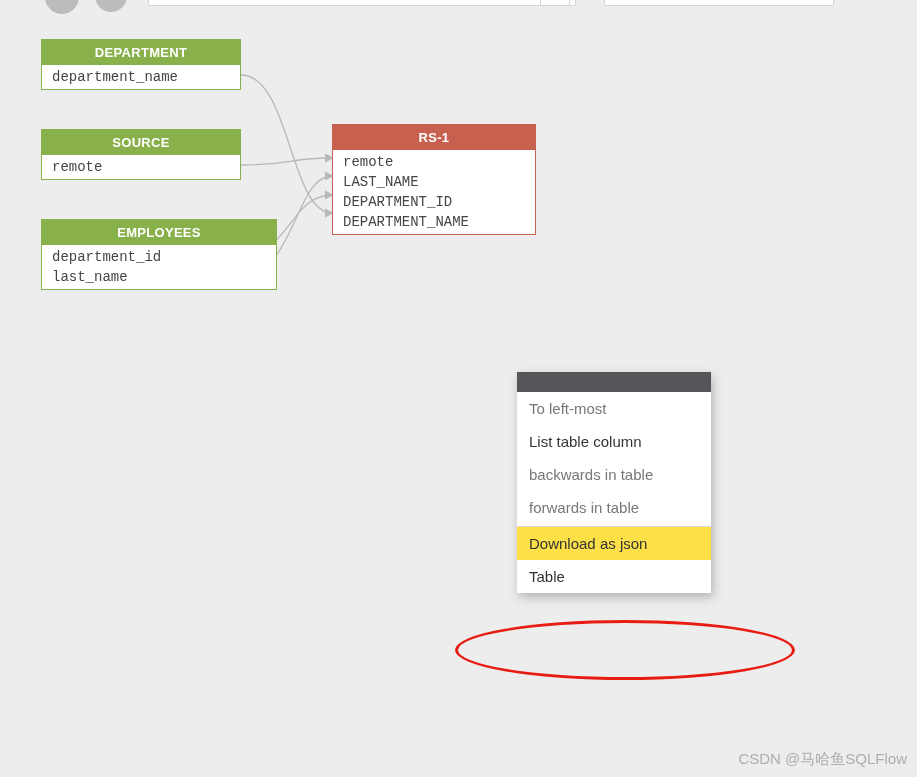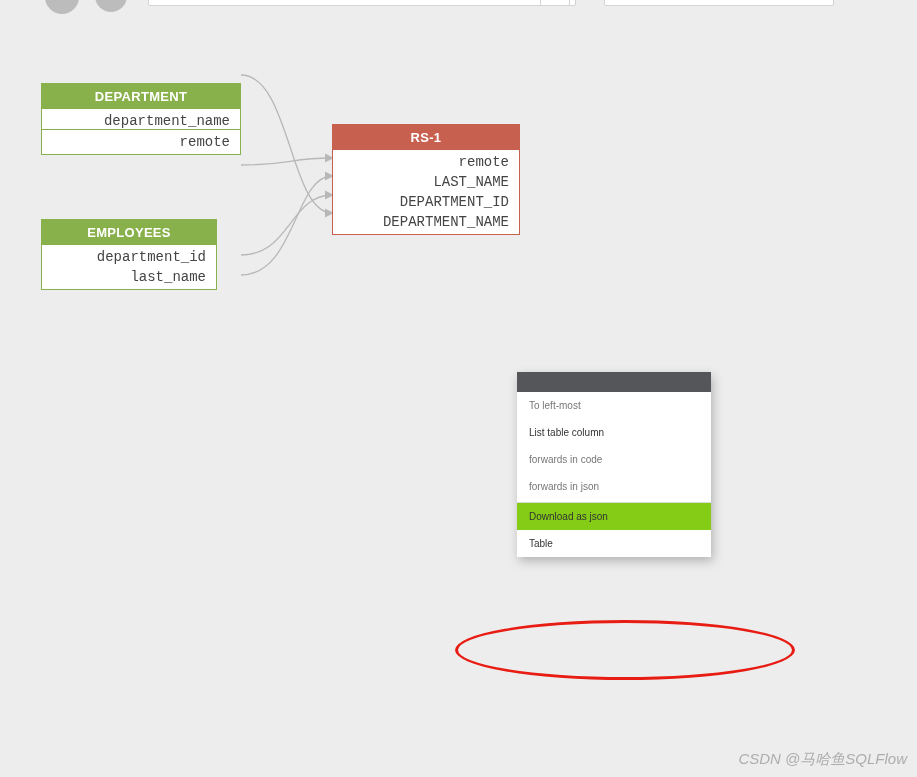--- a/index.html
+++ b/index.html
@@ -69,27 +69,26 @@
       letter-spacing: 0.3px;
     }
     .node-green .header { background: #88b04b; }
     .node-red .header { background: #c7604f; }
     .node .body { padding: 2px 0; }
     .node .field {
       padding: 2px 10px;
       color: #444;
       font-family: "Courier New", monospace;
       font-size: 14px;
-      text-align: right;
-    }
-
-    .n1 { left: 41px; top: 39px; width: 200px; margin-top: 44px; }
+    }
+
+    .n1 { left: 41px; top: 39px; width: 200px; }
     .n2 { left: 41px; top: 129px; width: 200px; }
-    .n3 { left: 41px; top: 219px; width: 176px; }
-    .n4 { left: 332px; top: 124px; width: 188px; }
+    .n3 { left: 41px; top: 219px; width: 236px; }
+    .n4 { left: 332px; top: 124px; width: 204px; }
 
     svg.lines {
       position: absolute;
       left: 0; top: 0;
       width: 917px; height: 400px;
       pointer-events: none;
     }
     svg.lines path {
       fill: none;
       stroke: #b8b8b8;
@@ -104,25 +103,25 @@
       background: #fff;
       box-shadow: 2px 4px 10px rgba(0,0,0,0.25);
     }
     .ctxmenu .menuhead {
       height: 20px;
       background: #555659;
     }
     .ctxmenu .item {
       padding: 8px 12px;
       color: #777;
-      font-size: 10px;
+      font-size: 15px;
       cursor: pointer;
     }
     .ctxmenu .item.dark { color: #333; }
-    .ctxmenu .item.hover { background: #84cc16; color: #333; }
+    .ctxmenu .item.hover { background: #fde047; color: #333; }
     .ctxmenu .sep {
       border-top: 1px solid #d9d9d9;
       margin: 2px 0 0 0;
     }
 
     .highlight-ellipse {
       position: absolute;
       left: 455px; top: 620px;
       width: 340px; height: 60px;
       border: 3px solid #e81c12;
@@ -131,21 +130,20 @@
     }
 
     .watermark {
       position: absolute;
       right: 10px; bottom: 8px;
       color: rgba(120,120,120,0.55);
       font-size: 15px;
       font-family: Arial, sans-serif;
       font-weight: 300;
       pointer-events: none;
-      font-style: italic;
     }
   </style>
 </head>
 <body>
 
 <div class="topbar">
   <div class="circle c1"></div>
   <div class="circle c2"></div>
   <div class="searchbox"></div>
   <div class="sq"></div>
@@ -171,20 +169,21 @@
   </svg>
 
   <div class="node node-green n1">
     <div class="header">DEPARTMENT</div>
     <div class="body">
       <div class="field">department_name</div>
     </div>
   </div>
 
   <div class="node node-green n2">
+    <div class="header">SOURCE</div>
     <div class="body">
       <div class="field">remote</div>
     </div>
   </div>
 
   <div class="node node-green n3">
     <div class="header">EMPLOYEES</div>
     <div class="body">
       <div class="field">department_id</div>
       <div class="field">last_name</div>
@@ -200,22 +199,22 @@
       <div class="field">DEPARTMENT_NAME</div>
     </div>
   </div>
 
 </div>
 
 <div class="ctxmenu">
   <div class="menuhead"></div>
   <div class="item">To left-most</div>
   <div class="item dark">List table column</div>
-  <div class="item">forwards in code</div>
-  <div class="item">forwards in json</div>
+  <div class="item">backwards in table</div>
+  <div class="item">forwards in table</div>
   <div class="sep"></div>
   <div class="item hover">Download as json</div>
   <div class="item dark">Table</div>
 </div>
 
 <div class="highlight-ellipse"></div>
 
 <div class="watermark">CSDN @马哈鱼SQLFlow</div>
 
 </body></html>

